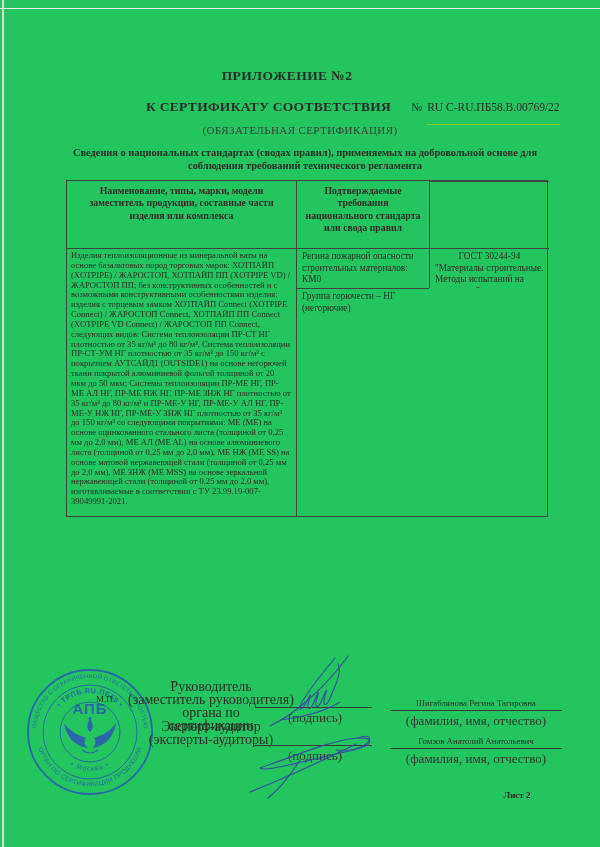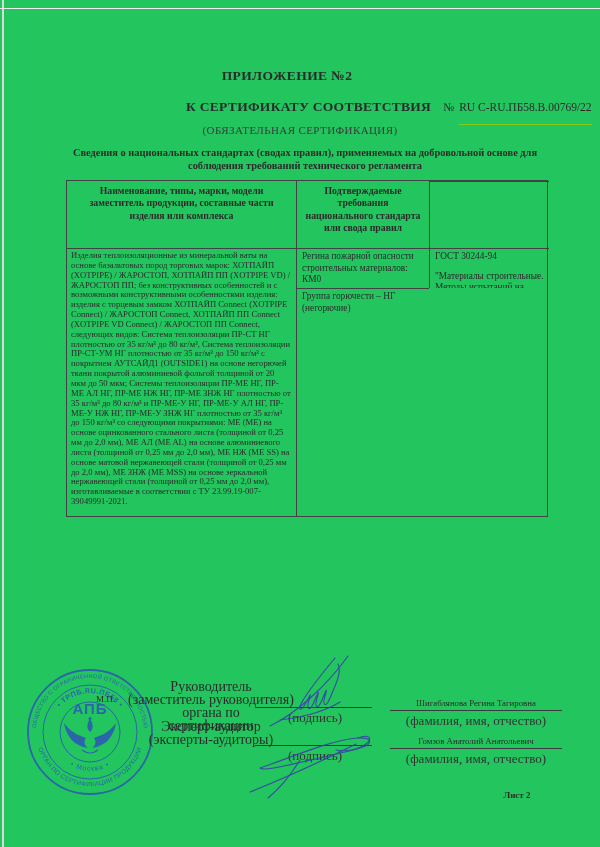--- a/index.html
+++ b/index.html
@@ -10,23 +10,22 @@
     color:#2b2b2b;
   }
   .edge-left{position:absolute;left:2px;top:0;width:2px;height:847px;background:#d9d9d9;}
   .edge-top{position:absolute;left:0;top:8px;width:600px;height:1px;background:#ededed;}
 
   .doc-title{
     position:absolute;top:68px;left:0;width:574px;
     text-align:center;font-weight:bold;font-size:13.5px;letter-spacing:.4px;
   }
   .cert-row{
-    position:absolute;top:99px;left:146px;display:flex;align-items:baseline;gap:12px;
+    position:absolute;top:99px;left:146px;display:flex;align-items:baseline;gap:20px;
     white-space:nowrap;
-    margin-left:40px;
   }
   .cert-heading{font-weight:bold;font-size:13.5px;letter-spacing:.3px;}
   .cert-number-wrap{font-size:11.5px;display:flex;gap:5px;align-items:baseline;}
   .cert-number{border-bottom:1px solid #84cc16;padding-bottom:11px;}
   .cert-type{
     position:absolute;top:124px;left:0;width:600px;text-align:center;
     font-size:11px;letter-spacing:.4px;color:#3a3a3a;
   }
   .intro{
     position:absolute;top:146px;left:60px;width:490px;
@@ -45,21 +44,21 @@
     font-weight:bold;font-size:9.8px;line-height:12.4px;text-align:center;
     padding:4px 8px;
   }
   .bl{border-left:1px solid #424242;}
   .bt{border-top:1px solid #424242;}
   .product-cell{
     grid-row:2/4;grid-column:1;
     font-size:8.6px;line-height:9.85px;padding:2px 5px 2px 4px;text-align:left;
   }
   .body-cell{font-size:9.3px;line-height:11.6px;padding:2px 5px;}
-  .gost-code{margin-bottom:8px;}
+  .gost-code{margin-bottom:0;text-align:center;}
 
   
   .mp-label{position:absolute;left:96px;top:694px;font-size:9px;}
   .role-block{position:absolute;left:122px;width:178px;text-align:center;font-size:14px;line-height:13px;}
   .role1{top:680px;}
   .role2{top:720px;}
   .sig-line{position:absolute;height:1px;background:#3a3a3a;}
   .sline1{left:255px;top:707px;width:117px;}
   .sline2{left:255px;top:745px;width:117px;}
   .nline1{left:390px;top:710px;width:172px;}

